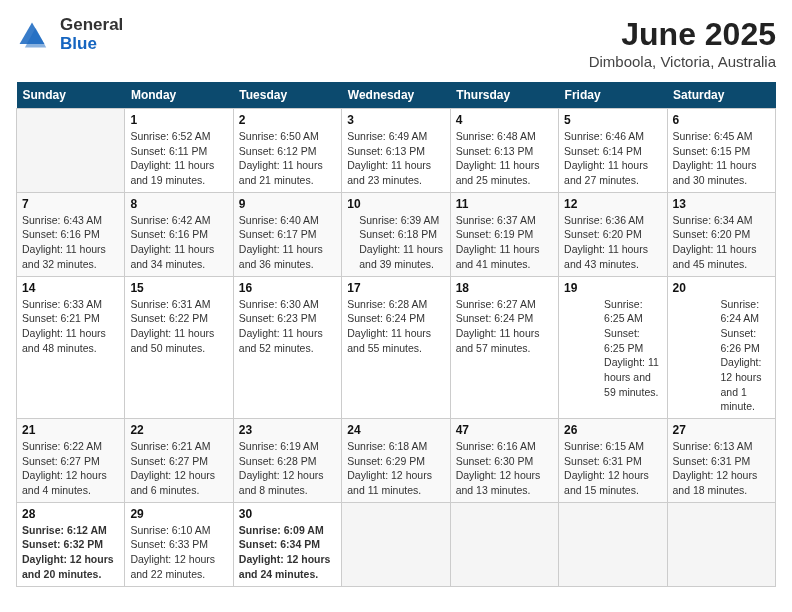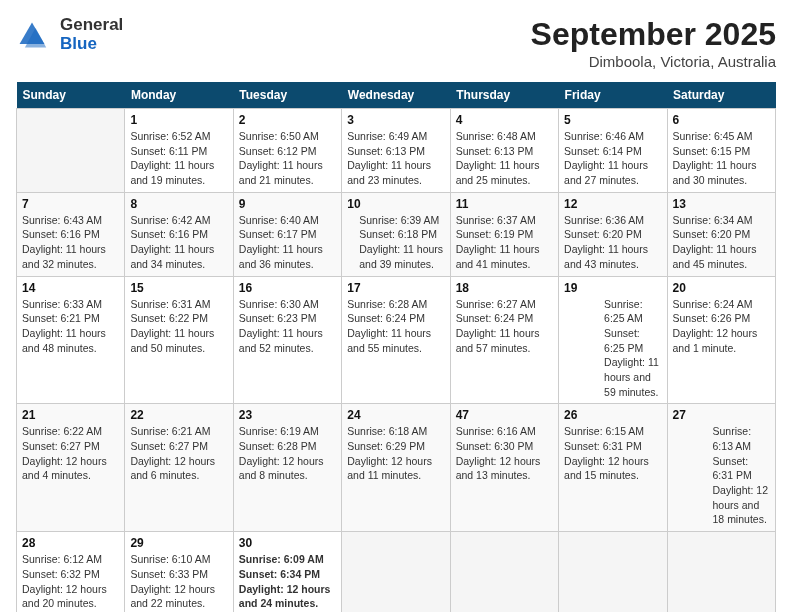--- a/index.html
+++ b/index.html
@@ -80,21 +80,21 @@
       <polygon points="22,10 34,32 10,32" fill="#1565c0" opacity="0.5"></polygon>
     </svg>
     <div>
       <div style="font-size:17px;font-weight:bold;color:#333;line-height:1.1">
         <span>General</span><br>
         <span style="color:#1565c0;">Blue</span>
       </div>
     </div>
   </div>
   <div class="title-block">
-    <div class="month-title">September 2025</div>
+    <div class="month-title">June 2025</div>
     <div class="location">Dimboola, Victoria, Australia</div>
   </div>
 </div>
 
 <table>
   <thead>
     <tr id="weekday-header">
         <th>Sunday</th>
         <th>Monday</th>
         <th>Tuesday</th>
@@ -220,21 +220,21 @@
 Daylight: 11 hours and 57 minutes.</div>
         </td>
         <td>
           <div class="day-num">19</div>
           <div class="cell-text" style="white-space: pre-line; margin-left: 40px;">Sunrise: 6:25 AM
 Sunset: 6:25 PM
 Daylight: 11 hours and 59 minutes.</div>
         </td>
         <td>
           <div class="day-num">20</div>
-          <div class="cell-text" style="white-space: pre-line;">Sunrise: 6:24 AM
+          <div class="cell-text" style="white-space: pre-line; margin-left: 48px;">Sunrise: 6:24 AM
 Sunset: 6:26 PM
 Daylight: 12 hours and 1 minute.</div>
         </td>
       </tr>
       <tr>
         <td>
           <div class="day-num">21</div>
           <div class="cell-text" style="white-space: pre-line;">Sunrise: 6:22 AM
 Sunset: 6:27 PM
 Daylight: 12 hours and 4 minutes.</div>
@@ -264,29 +264,29 @@
 Daylight: 12 hours and 13 minutes.</div>
         </td>
         <td>
           <div class="day-num">26</div>
           <div class="cell-text" style="white-space: pre-line;">Sunrise: 6:15 AM
 Sunset: 6:31 PM
 Daylight: 12 hours and 15 minutes.</div>
         </td>
         <td>
           <div class="day-num">27</div>
-          <div class="cell-text" style="white-space: pre-line; margin-left: 40px;">Sunrise: 6:13 AM
+          <div class="cell-text" style="white-space: pre-line;">Sunrise: 6:13 AM
 Sunset: 6:31 PM
 Daylight: 12 hours and 18 minutes.</div>
         </td>
       </tr>
       <tr>
         <td>
           <div class="day-num">28</div>
-          <div class="cell-text" style="white-space: pre-line;">Sunrise: 6:12 AM
+          <div class="cell-text" style="white-space: pre-line; font-weight: bold;">Sunrise: 6:12 AM
 Sunset: 6:32 PM
 Daylight: 12 hours and 20 minutes.</div>
         </td>
         <td>
           <div class="day-num">29</div>
           <div class="cell-text" style="white-space: pre-line;">Sunrise: 6:10 AM
 Sunset: 6:33 PM
 Daylight: 12 hours and 22 minutes.</div>
         </td>
         <td>

